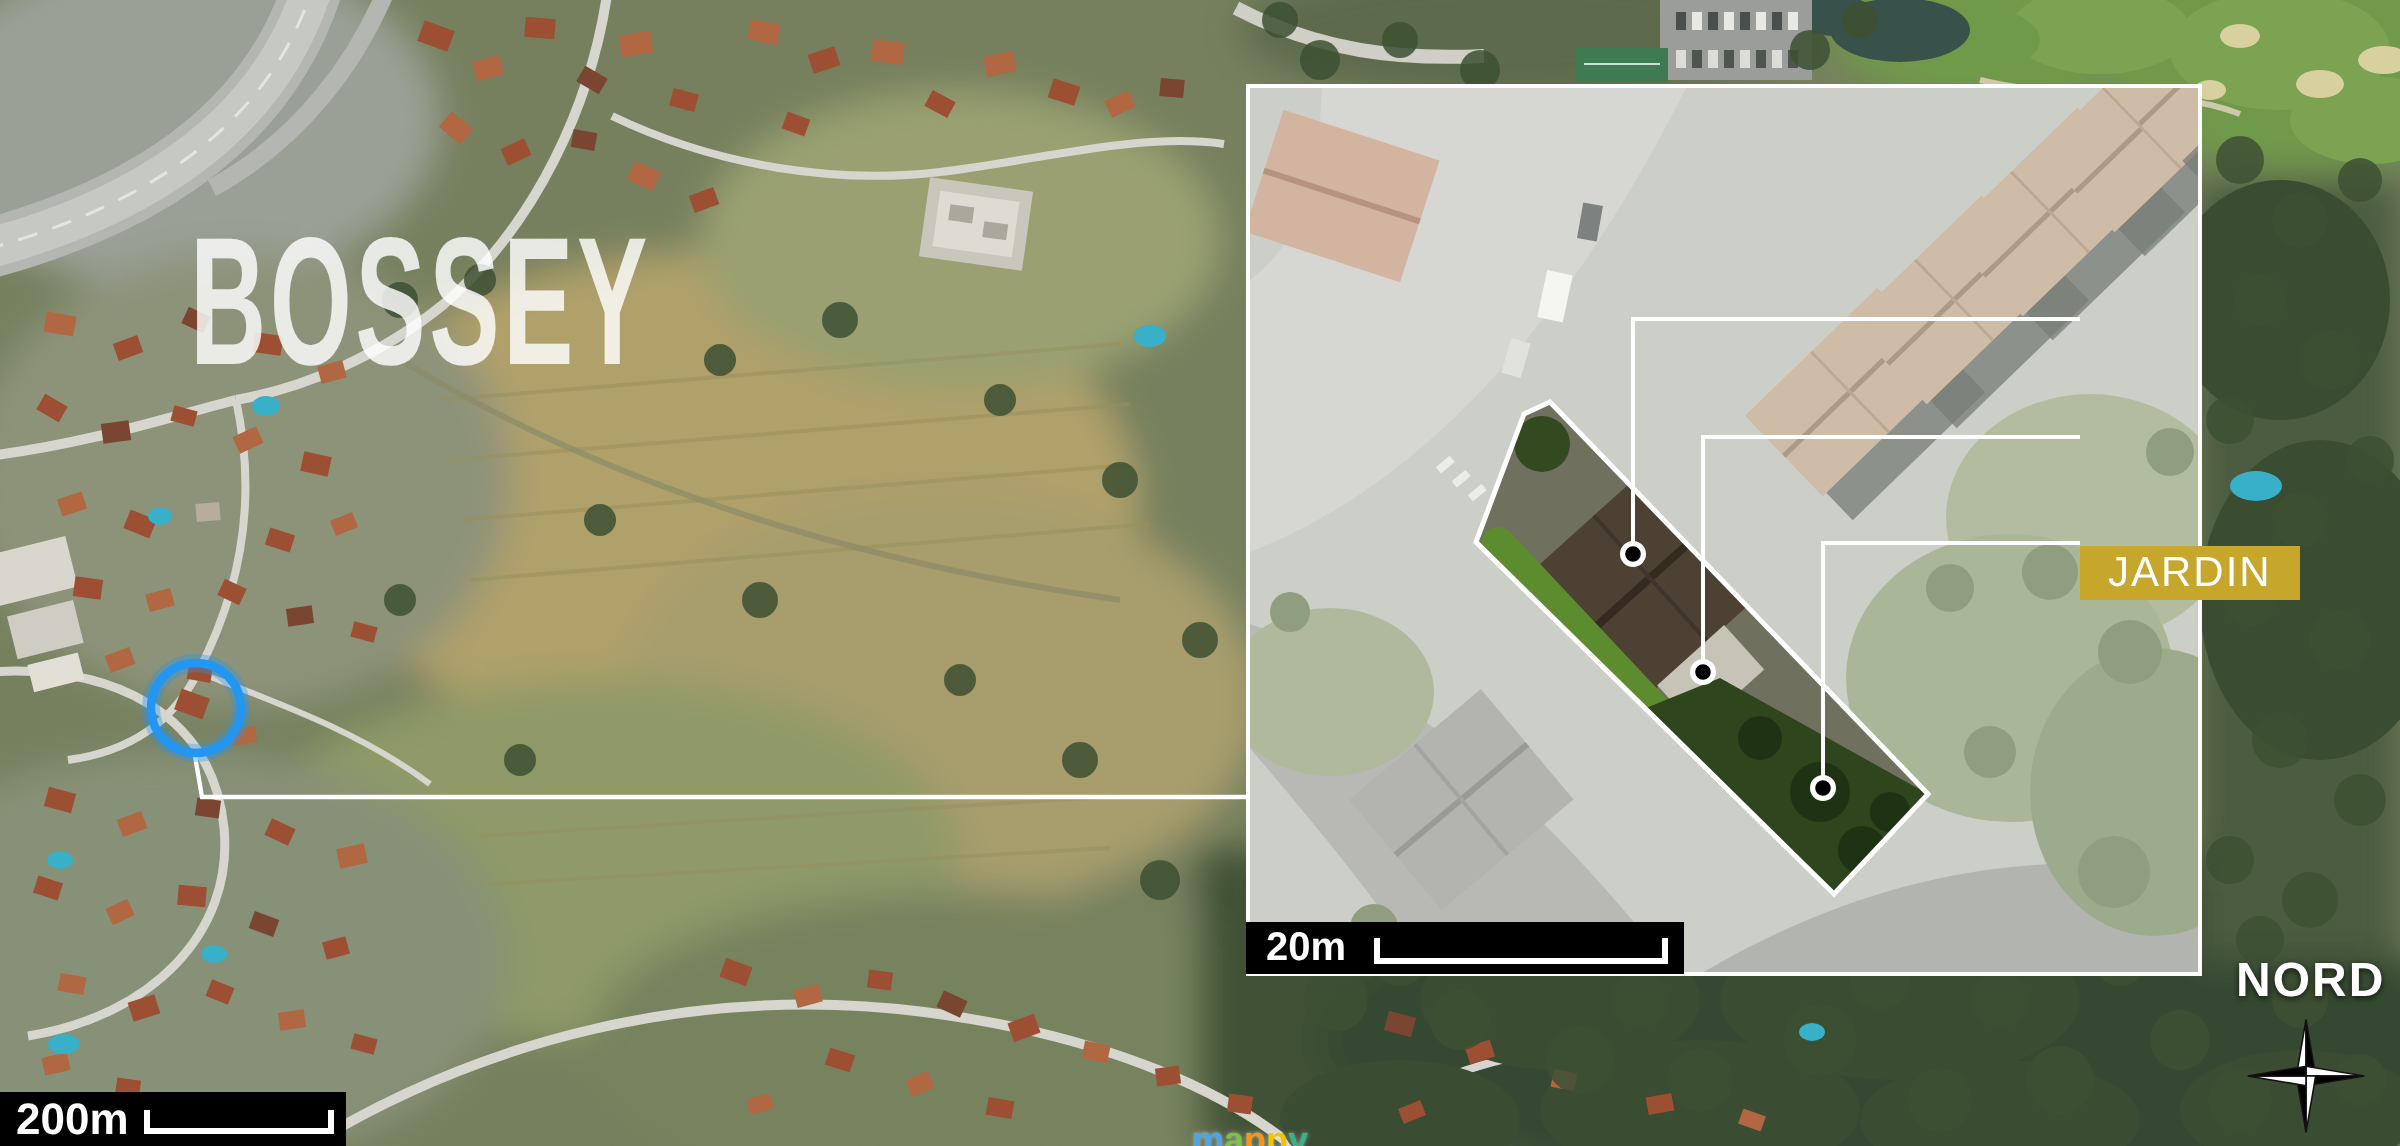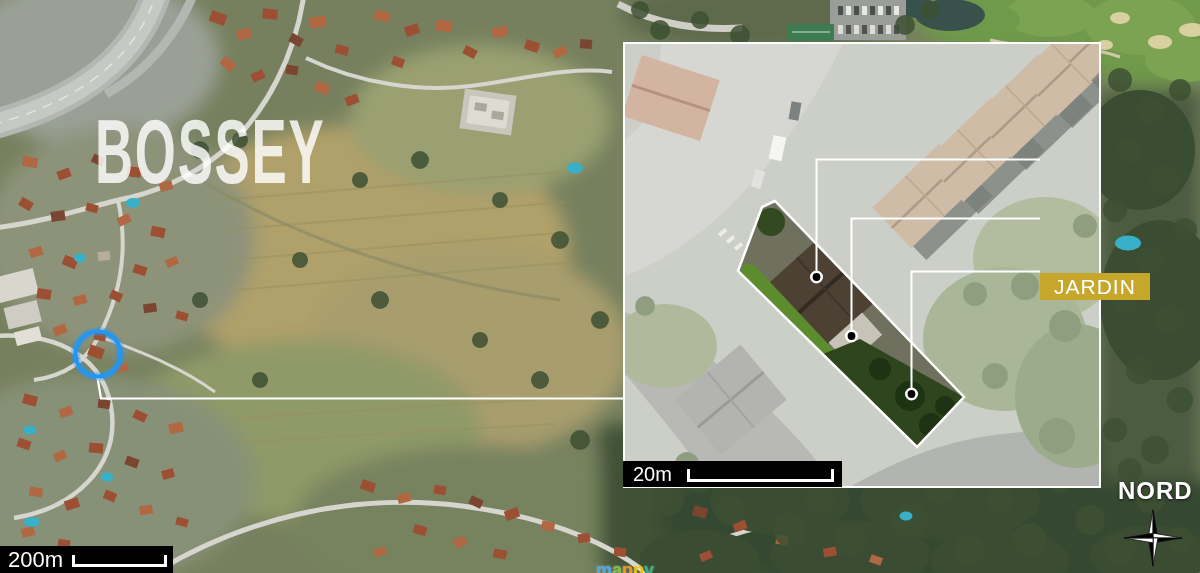--- a/index.html
+++ b/index.html
@@ -31,21 +31,21 @@
     white-space:nowrap;z-index:30;
   }
   #label-maison{top:146px;}
   #label-terrasse{top:205px;}
   #label-jardin{top:244px;margin-top:29px;}
   
   .scalebar{
     position:absolute;background:#000;color:#fff;z-index:25;
     display:flex;align-items:center;
   }
-  .scalebar .txt{font-weight:normal;}
+  .scalebar .txt{font-weight:bold;}
   .scalebar .bracket{
     border-left:3px solid #fff;border-right:3px solid #fff;border-bottom:3px solid #fff;
     box-sizing:border-box;
   }
   #scalebar-main{left:0;top:546px;width:173px;height:27px;}
   #scalebar-main .txt{font-size:22px;margin-left:8px;}
   #scalebar-main .bracket{position:absolute;left:72px;top:9px;width:95px;height:12px;}
   #scalebar-inset{left:623px;top:461px;width:219px;height:26px;}
   #scalebar-inset .txt{font-size:20px;margin-left:10px;}
   #scalebar-inset .bracket{position:absolute;left:64px;top:8px;width:147px;height:13px;}

